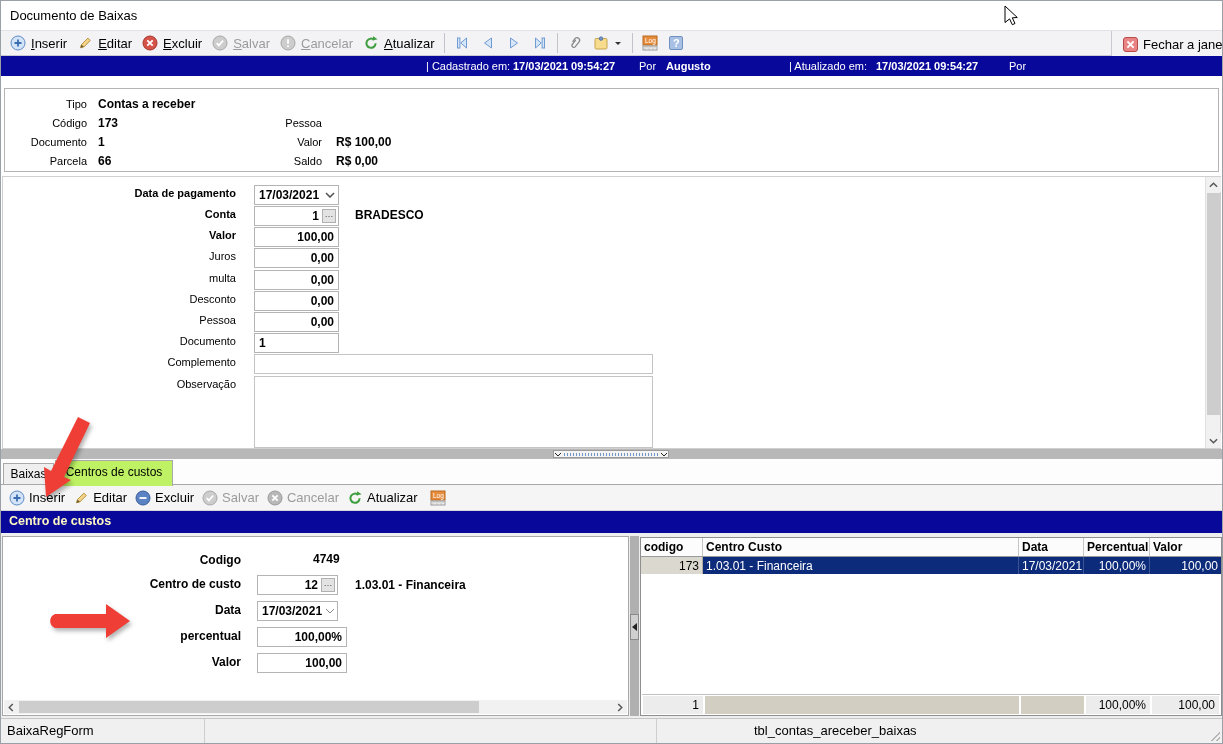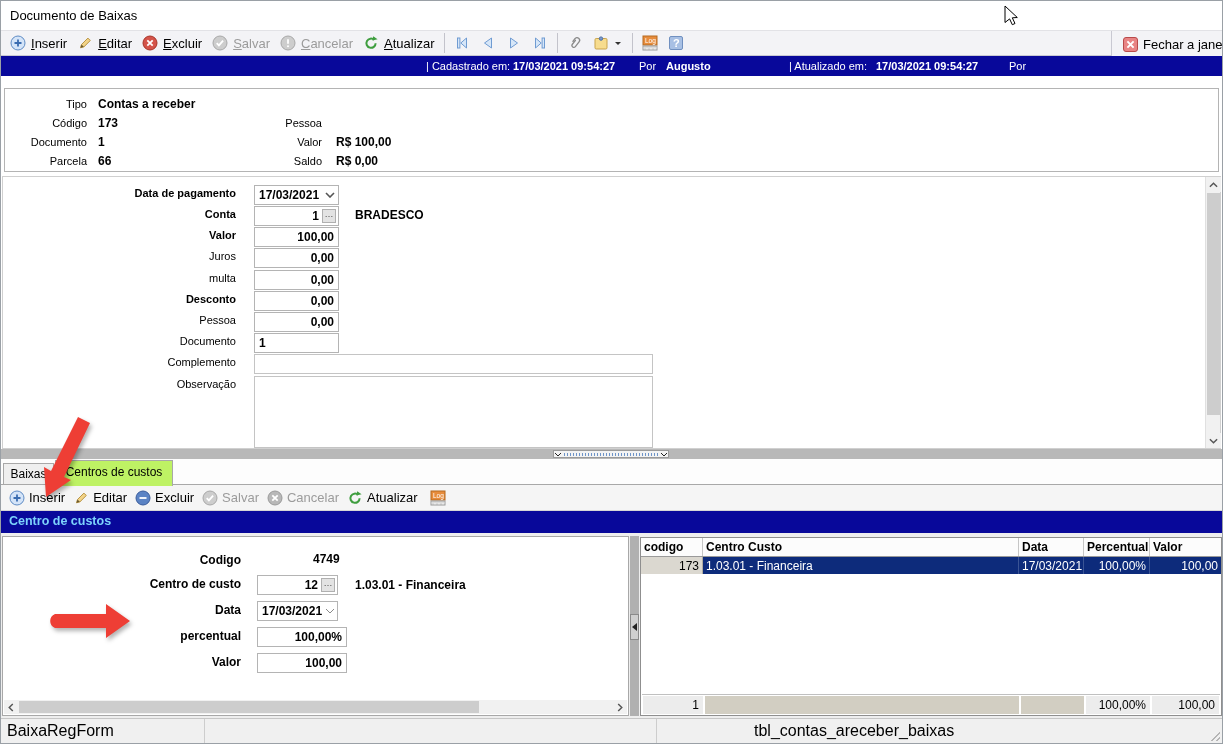--- a/index.html
+++ b/index.html
@@ -74,21 +74,21 @@
   .tab { position:absolute; font-size:12px; text-align:center; }
   #tab-baixas { left:2px; top:4px; width:51px; height:21px; background:#efefef; border:1px solid #a8a8a8; border-bottom:none; line-height:20px; }
   #tab-centros { left:54px; top:1px; width:118px; height:26px; background:#bef264; border:1px solid #a8a8a8; border-bottom:none; line-height:23px; z-index:2; }
 
   
   #toolbar-cc { left:1px; top:485px; width:1221px; height:26px; background:#f5f5f5; border-bottom:1px solid #d6d6d6;
     display:flex; align-items:center; padding:0 4px; }
   #toolbar-cc .tbtn { font-size:13px; gap:4px; padding:1px 4px; }
 
   
-  #section-header { left:1px; top:511px; width:1221px; height:22px; background:#08089a; color:#7dd3fc;
+  #section-header { left:1px; top:511px; width:1221px; height:22px; background:#08089a; color:#fef9c3;
     font-size:12.5px; font-weight:bold; line-height:21px; padding-left:8px; }
 
   
   #bottom-area { left:1px; top:533px; width:1221px; height:185px; background:#eeeeee; }
   #cc-left-panel { position:absolute; left:1px; top:3px; width:627px; height:180px; background:#fff; border:1px solid #a8a8a8; }
   .cc-lbl { position:absolute; font-size:12px; font-weight:bold; text-align:right; width:160px; left:78px; padding-top:4px; }
   #v-splitter { position:absolute; left:629px; top:3px; width:9px; height:180px; background:#b0b0b0; }
   #v-splitter .vs-btn { position:absolute; left:0; top:78px; width:9px; height:26px; background:#cfcfcf; border:1px solid #8a8a8a;
     display:flex; align-items:center; justify-content:center; }
 
@@ -101,21 +101,21 @@
   .g-data { background:#0d2b7b; color:#fff; }
   .g-data .g-cell { border-right:1px solid #3a5495; padding-top:2px; }
   .g-data .g-cell.ind { background:#dbd8d0; color:#000; text-align:right; border-right:1px solid #b0aca2; }
   .num { text-align:right; }
   .g-footer { position:absolute; left:1px; right:1px; bottom:1px; height:20px; background:#fff; border-top:1px solid #c0c0c0;
     display:grid; grid-template-columns:62px 316px 65px 66px 69px; }
   .gf-cell { font-size:12px; padding:2px 4px; border:1px solid #fff; background:#ececec; }
   .gf-cell.beige { background:#d2cec2; }
 
   
-  #status-bar { left:1px; top:718px; width:1221px; height:25px; background:#f0f0f0; border-top:1px solid #c6c6c6; font-size:16px; }
+  #status-bar { left:1px; top:718px; width:1221px; height:25px; background:#f0f0f0; border-top:1px solid #c6c6c6; font-size:13px; }
   .sb-panel { position:absolute; top:0; height:24px; border-right:1px solid #cdcdcd; line-height:24px; white-space:nowrap; }
   #grip { position:absolute; right:2px; bottom:2px; width:10px; height:10px;
     background:
       linear-gradient(135deg, transparent 0 50%, #b5b5b5 50% 62%, transparent 62% 75%, #b5b5b5 75% 87%, transparent 87%);
   }
 
   
   #annotations, #cursor-layer { position:absolute; left:0; top:0; width:1223px; height:744px; pointer-events:none; z-index:60; }
 </style>
 </head>
@@ -313,21 +313,21 @@
 
   <span class="f-lbl bold" style="top:48px;">Valor</span>
   <input class="inp" style="left: 251px; top: 50px; width: 85px;" value="100,00">
 
   <span class="f-lbl" style="top:69px;">Juros</span>
   <input class="inp" style="left: 251px; top: 71px; width: 85px;" value="0,00">
 
   <span class="f-lbl" style="top:91px;">multa</span>
   <input class="inp" style="left: 251px; top: 93px; width: 85px;" value="0,00">
 
-  <span class="f-lbl" style="top:112px;font-weight:bold;">Desconto</span>
+  <span class="f-lbl" style="top:112px;">Desconto</span>
   <input class="inp" style="left: 251px; top: 114px; width: 85px;" value="0,00">
 
   <span class="f-lbl" style="top:133px;">Pessoa</span>
   <input class="inp" style="left: 251px; top: 135px; width: 85px;" value="0,00">
 
   <span class="f-lbl" style="top:154px;">Documento</span>
   <input class="inp left" style="left: 251px; top: 156px; width: 85px;" value="1">
 
   <span class="f-lbl" style="top:175px;">Complemento</span>
   <input class="inp left" style="left: 251px; top: 177px; width: 399px; font-weight: normal; border-color: rgb(196, 196, 196);" value="">

